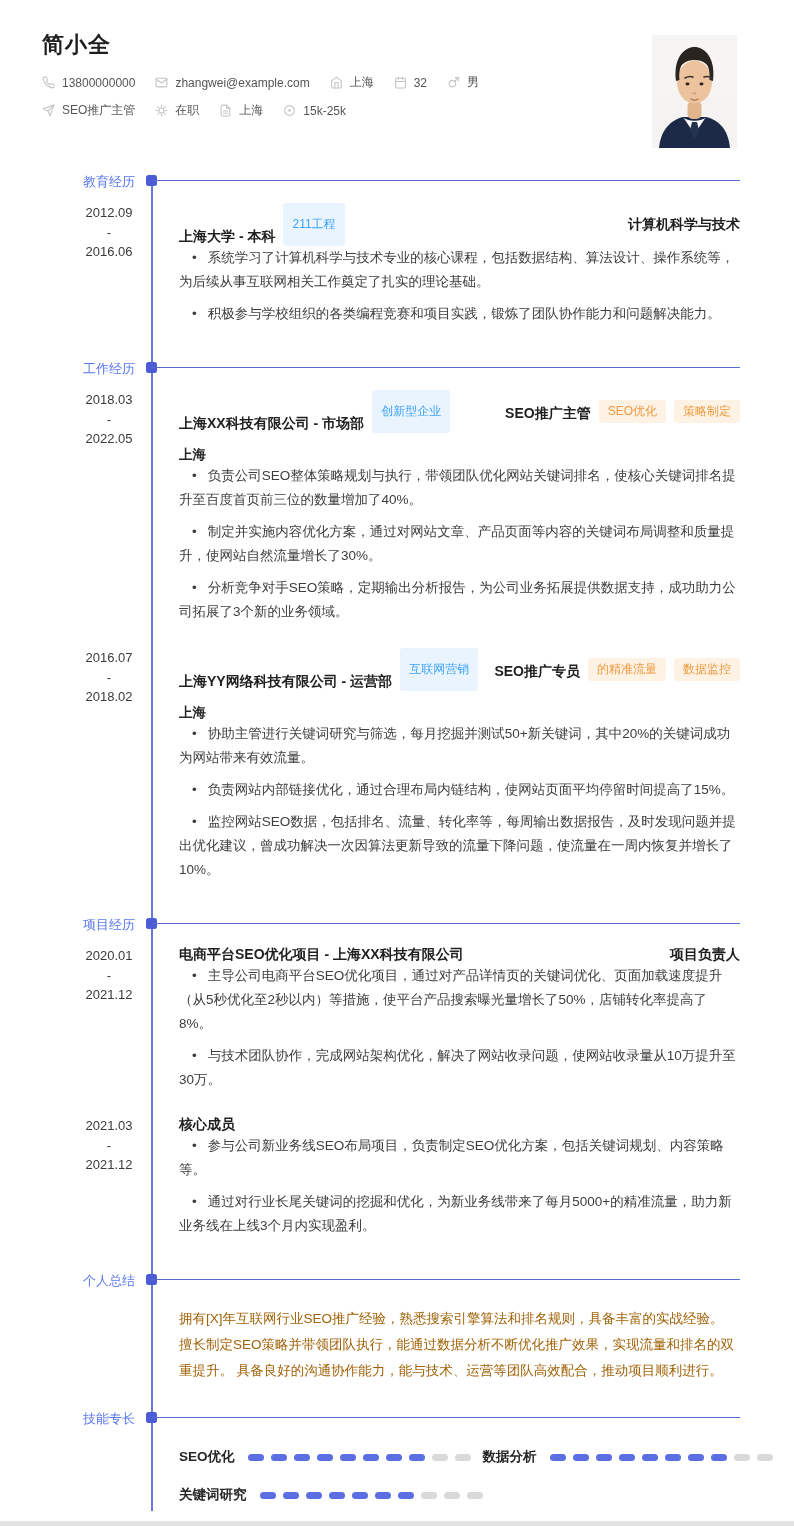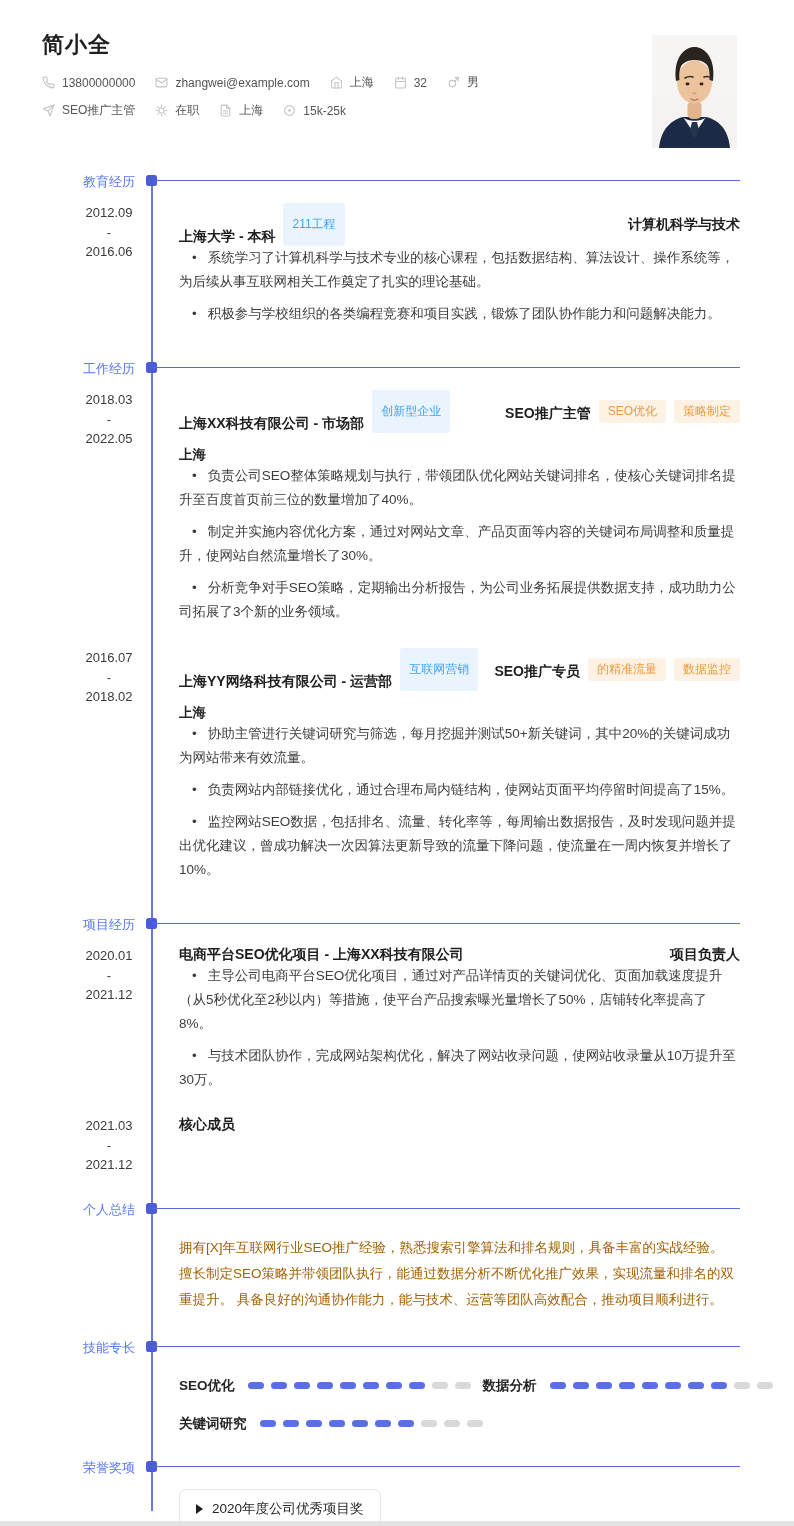--- a/index.html
+++ b/index.html
@@ -324,20 +324,24 @@
               <div>-</div>
               <div>2021.12</div>
             </div>
           </div>
           <div class="content">
             <div class="entry-head">
               <div class="ehr">
                   <span class="etitle">核心成员</span>
                 </div>
             </div>
+            <div class="bullets">
+              <p class="bullet">参与公司新业务线SEO布局项目，负责制定SEO优化方案，包括关键词规划、内容策略等。</p>
+              <p class="bullet">通过对行业长尾关键词的挖掘和优化，为新业务线带来了每月5000+的精准流量，助力新业务线在上线3个月内实现盈利。</p>
+            </div>
           </div>
         </div>
       </div>
     </div>
 
     <div class="sec">
       <div class="sec-head">
         <span class="sec-label">个人总结</span>
         <span class="marker"></span>
         <span class="hline"></span>

